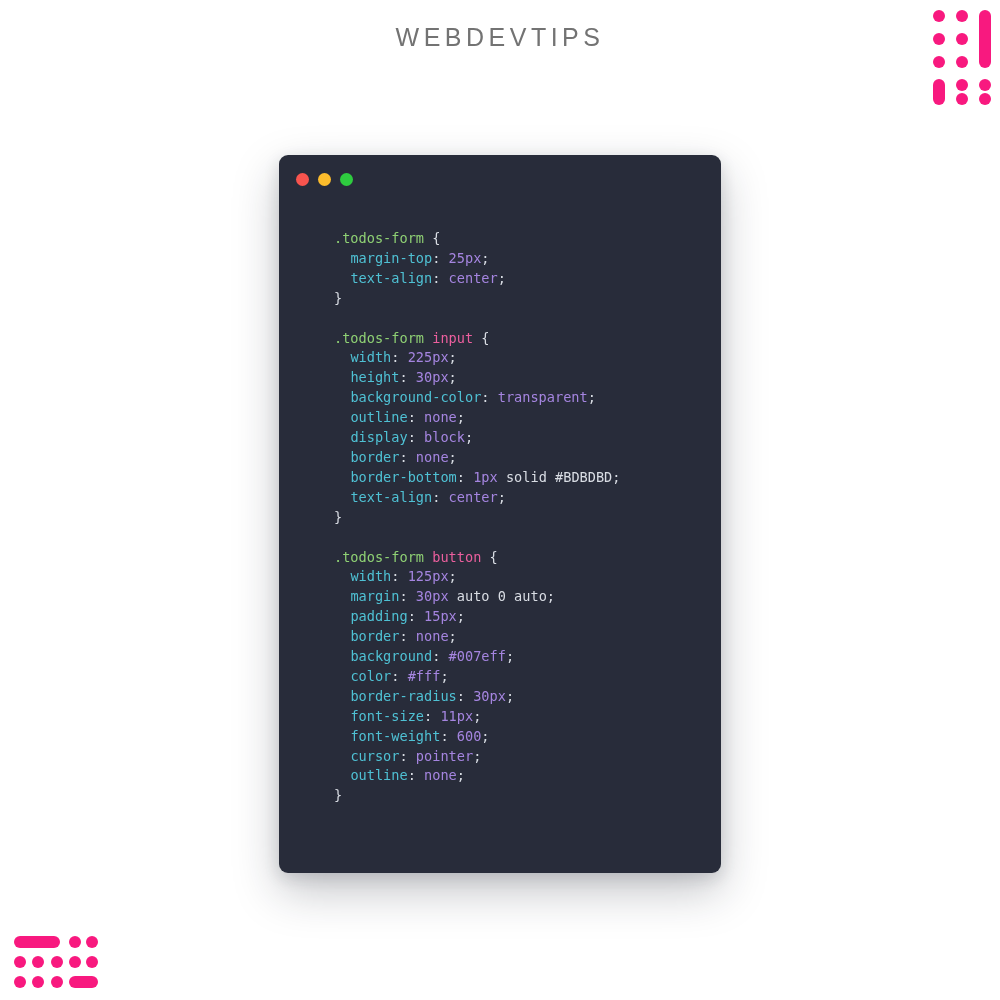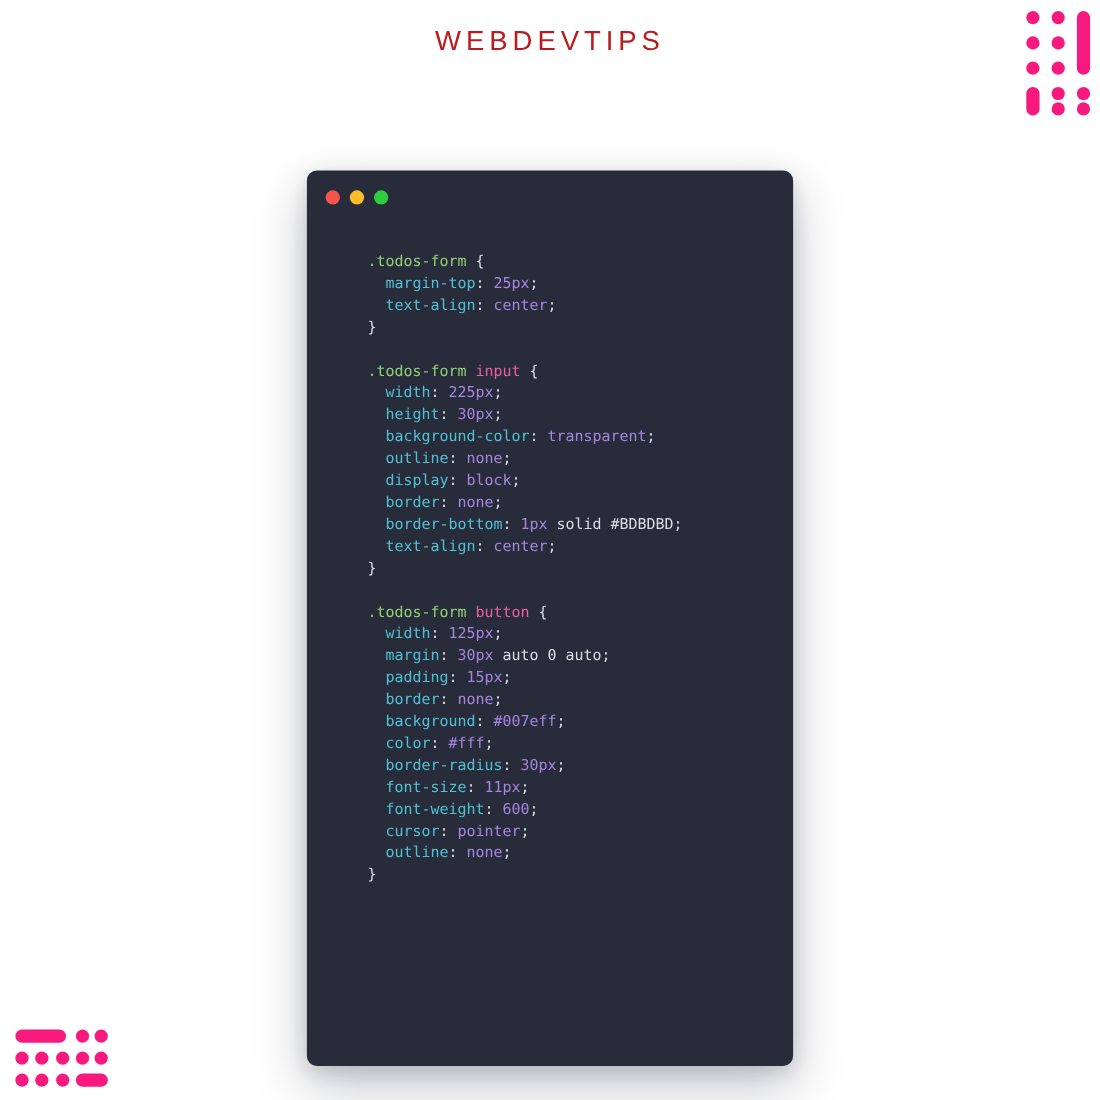--- a/index.html
+++ b/index.html
@@ -19,41 +19,41 @@
     left: 0; top: 0;
     width: 1000px;
     text-align: center;
     padding-top: 22px;
   }
   .brand-title {
     font-family: "Liberation Sans", sans-serif;
     font-size: 25px;
     font-weight: 400;
     letter-spacing: 4.5px;
-    color: #b91c1c;
+    color: #737373;
     line-height: 30px;
     white-space: nowrap;
   }
   .brand-subtitle {
     font-family: "Liberation Sans", sans-serif;
     font-size: 17px;
     font-weight: 700;
     letter-spacing: 0.3px;
     color: #1a7cf0;
     line-height: 22px;
     margin-top: 12px;
   }
 
   
   .code-window {
     position: absolute;
     left: 279px;
     top: 155px;
     width: 442px;
-    height: 814px;
+    height: 718px;
     background: #282c3a;
     border-radius: 9px;
     box-shadow: 0 18px 46px rgba(28,32,45,0.26),
                 0 5px 16px rgba(28,32,45,0.14);
     overflow: hidden;
   }
   .titlebar {
     height: 48px;
     display: flex;
     align-items: center;

